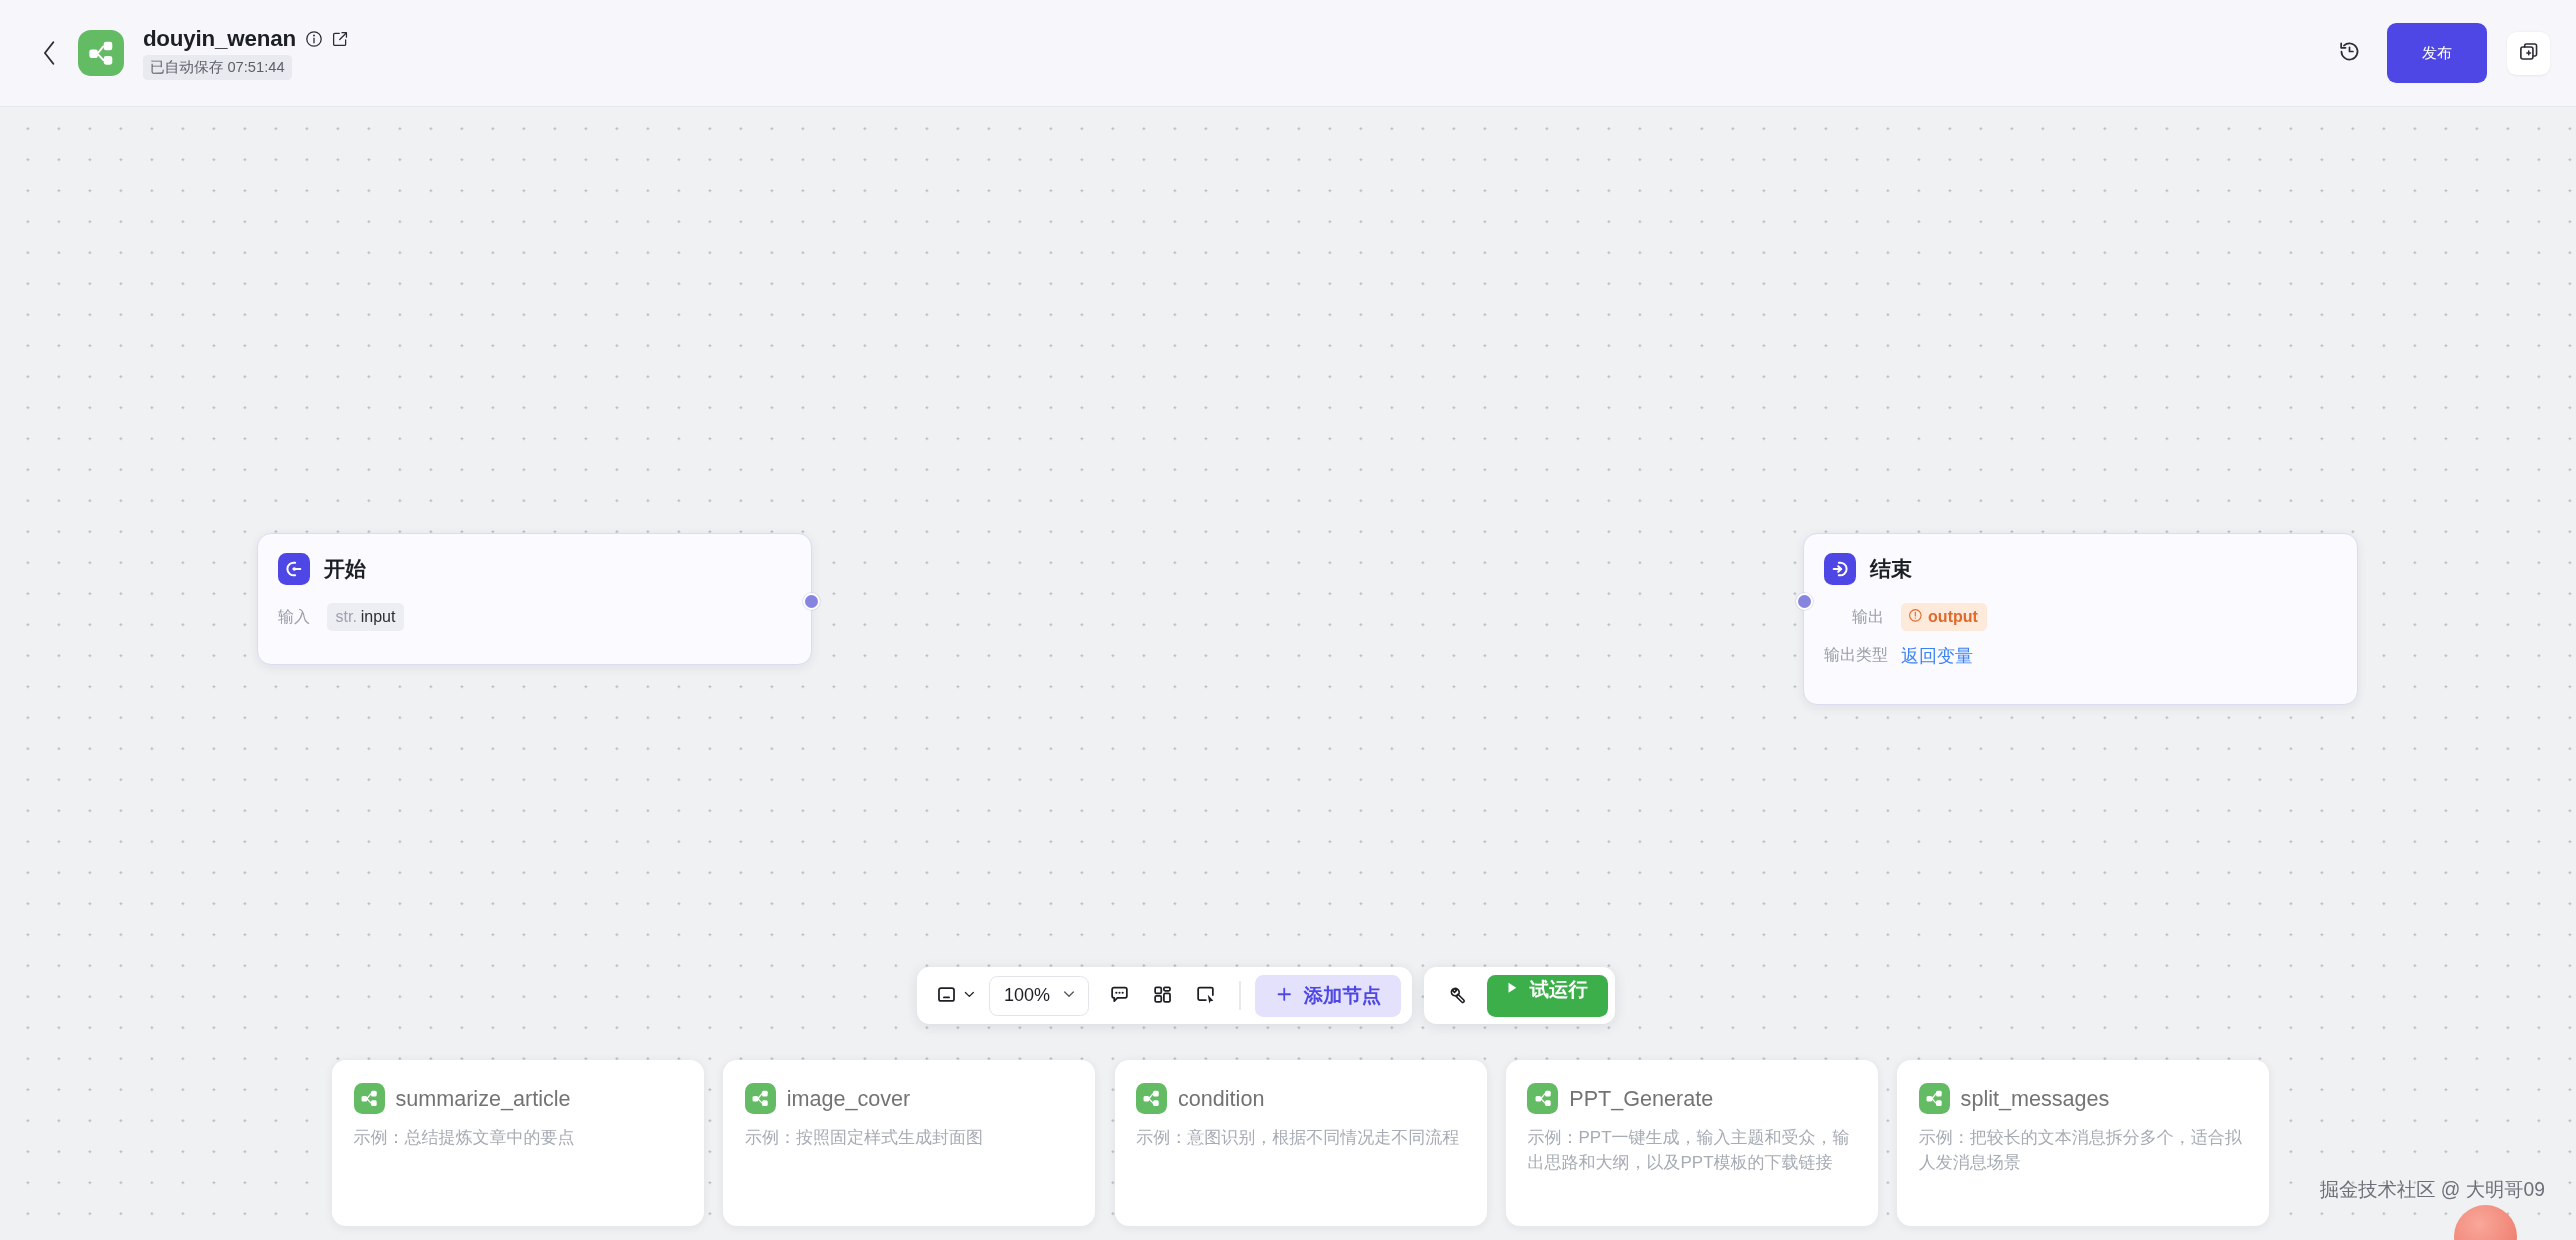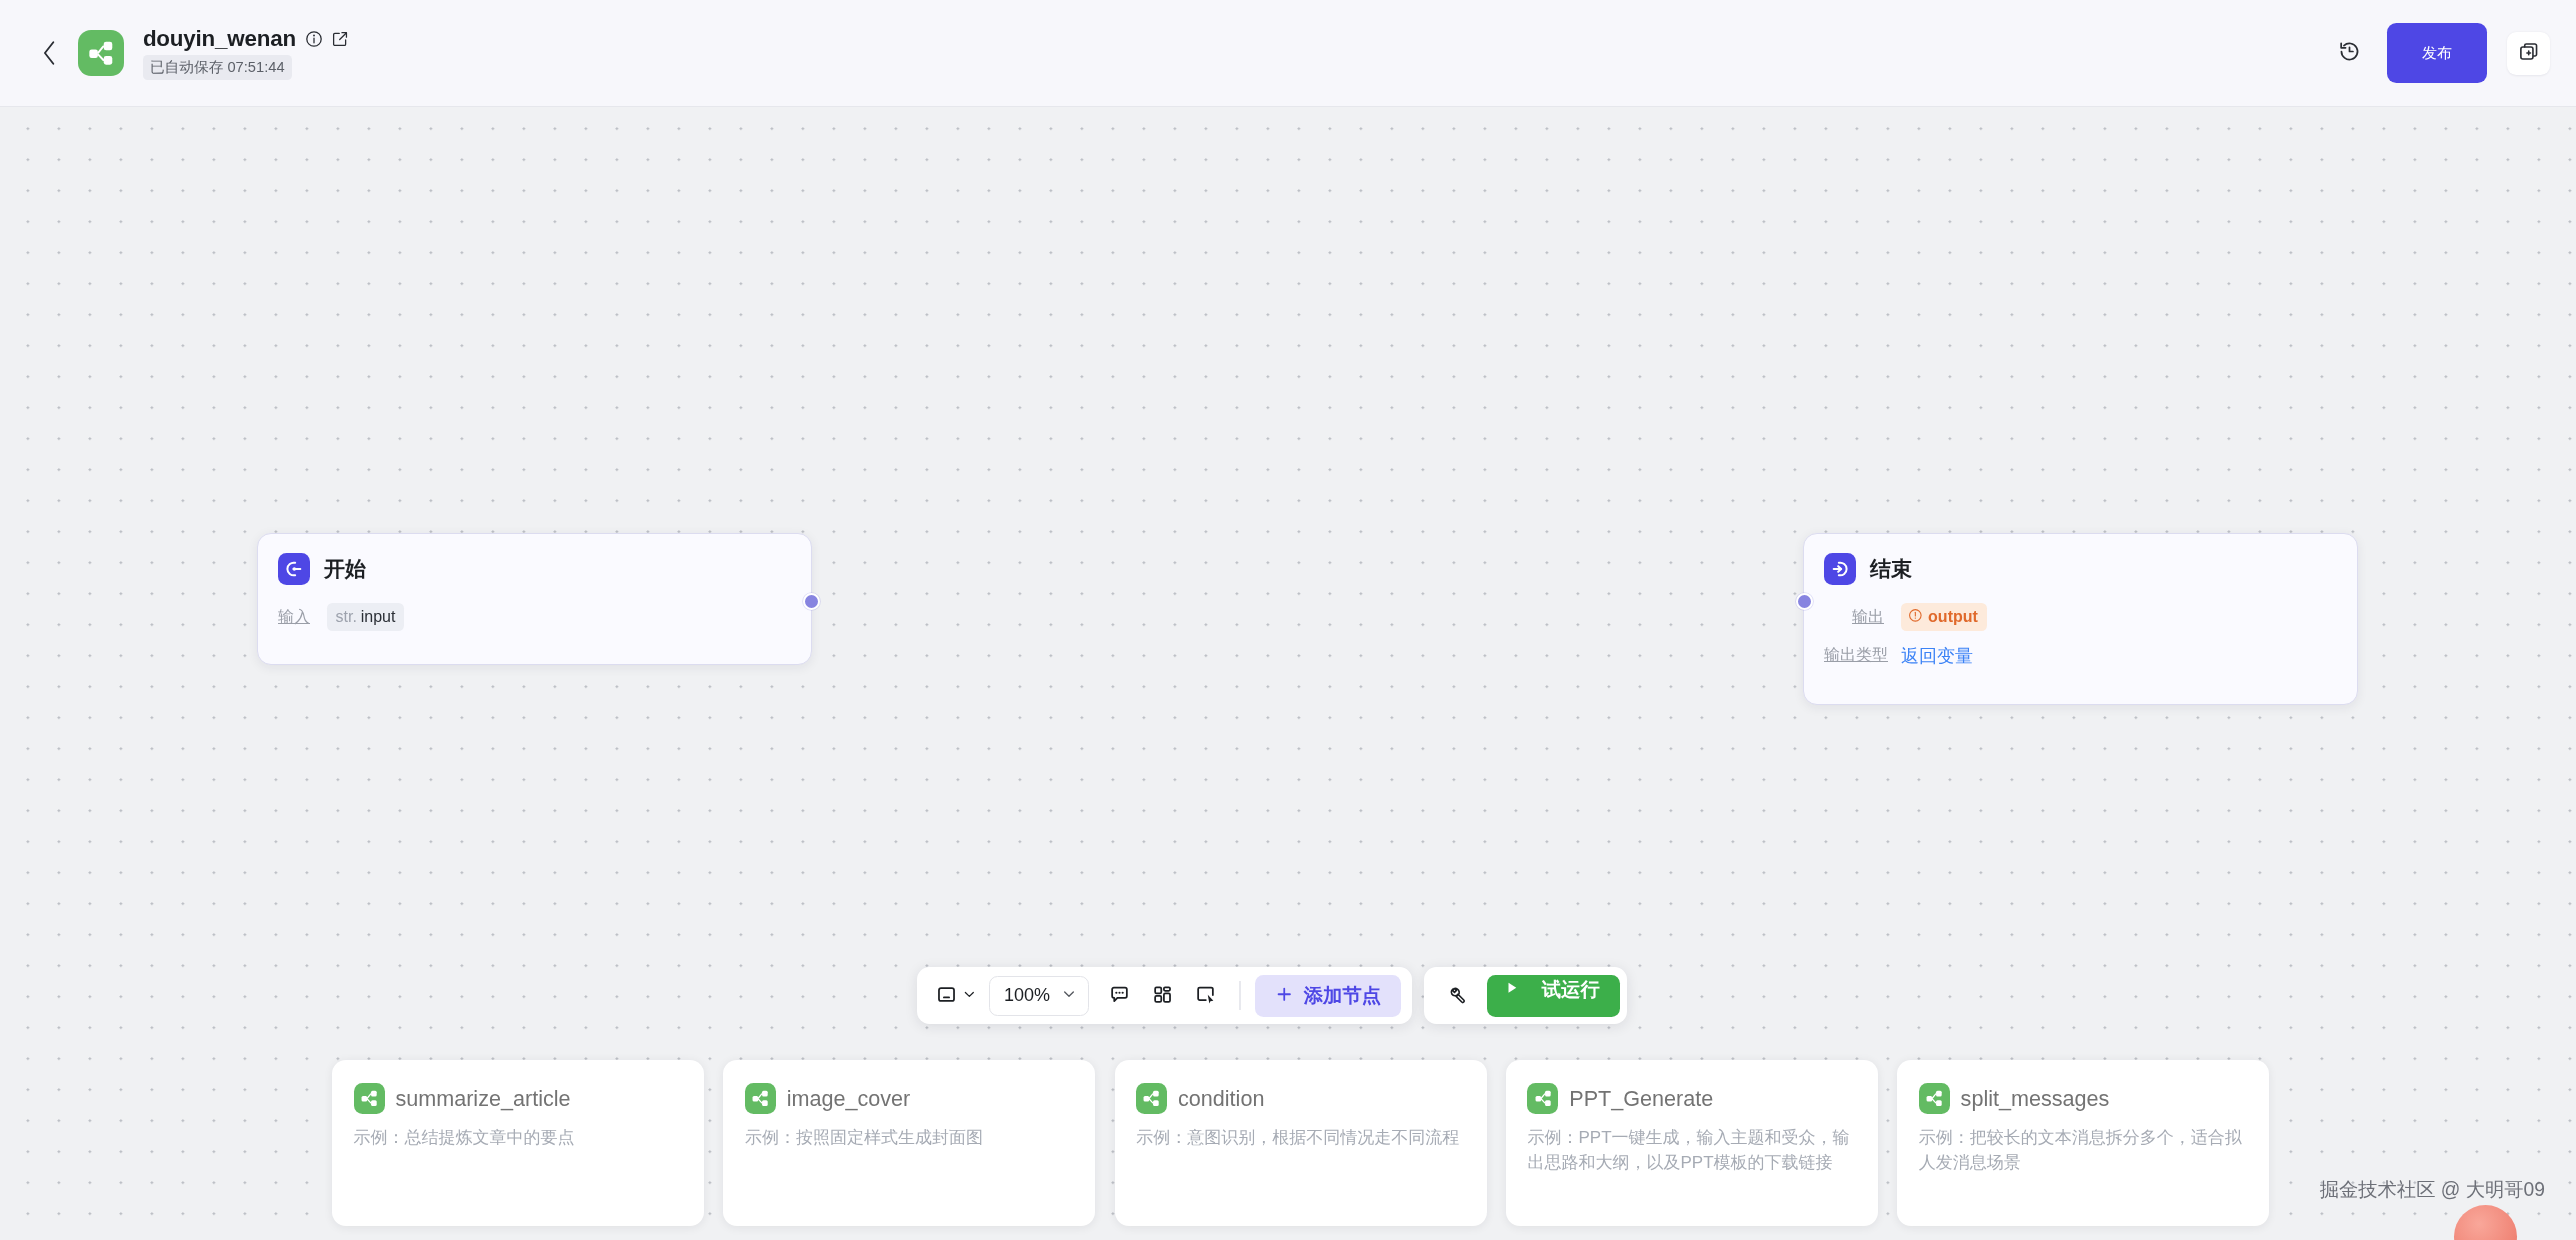--- a/index.html
+++ b/index.html
@@ -120,21 +120,20 @@
   .node-body { padding: 17px 0 20px 20px; }
   .node-row {
     display: flex; align-items: center;
     gap: 17px; min-height: 31px;
   }
   .node-row + .node-row { margin-top: 7.7px; }
   .row-label {
     font-size: 16px; color: #9a9ea8;
     white-space: nowrap;
     text-align: right;
-    text-decoration: underline;
   }
   .chip-var {
     background: #eceef4;
     border-radius: 5.4px;
     padding: 4.6px 8.5px;
     font-size: 16px; color: #2b2f36;
     display: flex; align-items: center; gap: 3.9px;
     white-space: nowrap;
   }
   .chip-var .ctype { color: #9da2ad; }
@@ -206,21 +205,21 @@
     background: #ffffff;
     border-radius: 12.4px;
     box-shadow: 0 2.3px 12.4px rgba(25,28,45,0.10);
     display: flex; align-items: center;
     padding: 0 7.7px 0 12.4px; gap: 10.8px;
   }
   .run-btn {
     height: 42px;
     background: #3caf4a;
     border-radius: 8.5px;
-    display: flex; align-items: center; gap: 22px;
+    display: flex; align-items: center; gap: 10px;
     padding: 0 20px 12px 17px;
     cursor: pointer; border: none; font-family: inherit;
   }
   .run-label { font-size: 19.3px; color: #ffffff; font-weight: 600; white-space: nowrap; }
 
   
   .cards-row {
     position: absolute;
     left: 332px; top: 953px;
     display: flex; gap: 19.3px;

